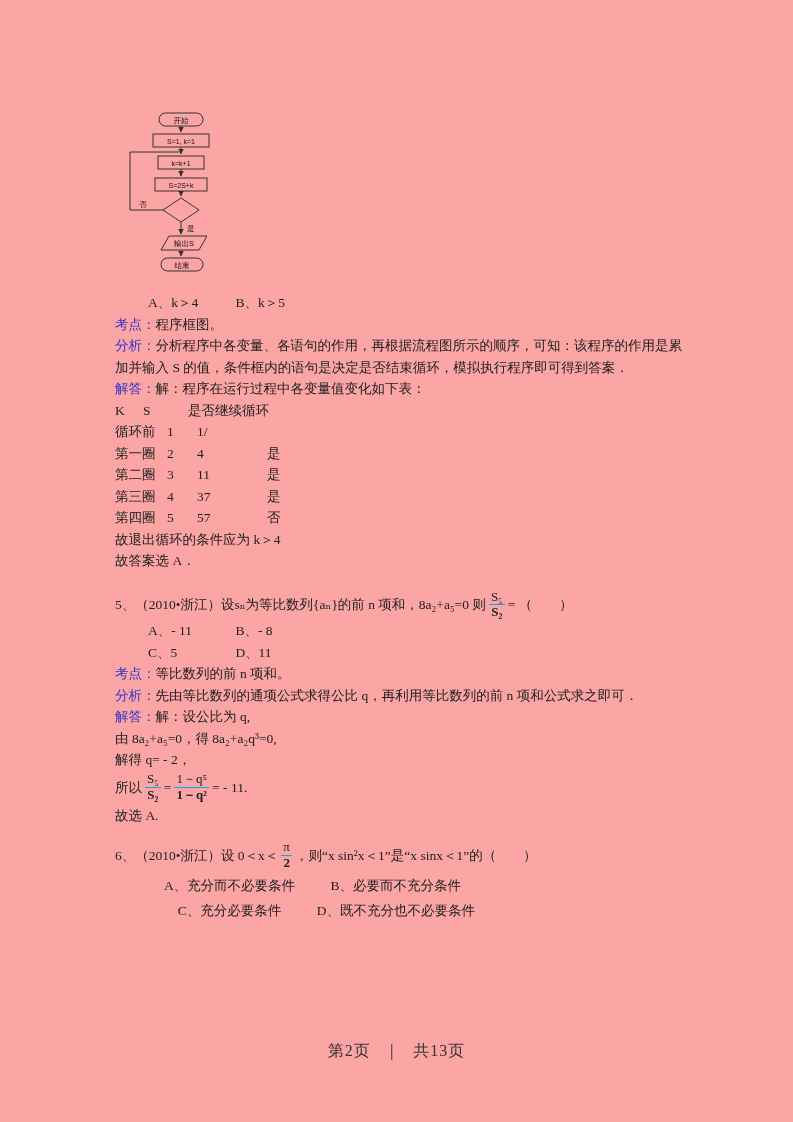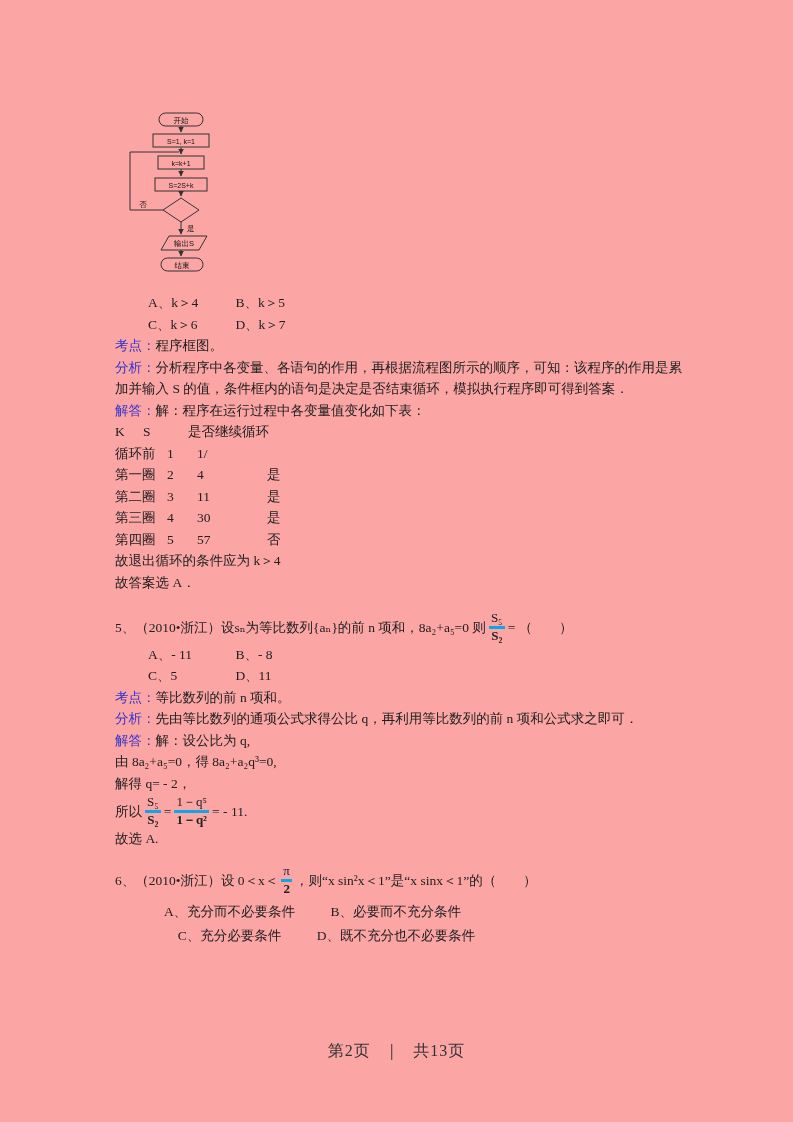--- a/index.html
+++ b/index.html
@@ -14,21 +14,21 @@
   .gap-md{margin-top:14px;}
   .choices{padding-left:33px;}
   .choice{display:inline-block;min-width:84px;}
   .choice.wide{min-width:163px;text-align:center;}
   .tbl-header{display:grid;grid-template-columns:28px 45px auto;}
   .tbl-row{display:grid;grid-template-columns:52px 30px 70px auto;}
   .eqline{display:flex;align-items:center;white-space:nowrap;}
   .eqline.tall{min-height:34px;}
   .frac{display:inline-flex;flex-direction:column;align-items:center;vertical-align:middle;
         line-height:1.15;margin:0 3px;text-align:center;font-size:13px;}
-  .frac .fnum{border-bottom:3px solid #0ea5e9;padding:0 2px;display:block;}
+  .frac .fnum{border-bottom:1px solid #0ea5e9;padding:0 2px;display:block;}
   .frac .fden{padding:0 2px;display:block;font-weight:bold;}
   .flowchart{position:relative;width:122px;height:170px;margin:2px 0 10px 8px;}
   .flowchart svg{display:block;}
   .fc-shape{fill:none;stroke:#333333;stroke-width:1;}
   .fc-line{stroke:#333333;stroke-width:1;fill:none;}
   .fc-text{font-family:"Liberation Sans","DejaVu Sans",sans-serif;font-size:7px;fill:#111111;}
   .fc-label{font-family:"Liberation Sans","DejaVu Sans",sans-serif;font-size:7.5px;fill:#111111;}
   .footer{position:absolute;left:0;top:1040px;width:100%;text-align:center;
           font-size:16px;color:#333333;letter-spacing:1px;}
   .footer span{margin:0 4px;}
@@ -76,24 +76,20 @@
 
         <rect class="fc-shape" x="38" y="146" width="42" height="13" rx="6.5"></rect>
         <text class="fc-label" x="59" y="155.5" text-anchor="middle">结束</text>
       </svg>
     </div>
 
     <p class="choices">
       <span class="choice">A、k＞4</span>
       <span class="choice">B、k＞5</span>
     </p>
-    <p class="choices">
-      <span class="choice">C、k＞6</span>
-      <span class="choice">D、k＞7</span>
-    </p>
 
     <p><span class="blue">考点：</span><span>程序框图。</span></p>
     <p><span class="blue">分析：</span><span>分析程序中各变量、各语句的作用，再根据流程图所示的顺序，可知：该程序的作用是累加并输入 S 的值，条件框内的语句是决定是否结束循环，模拟执行程序即可得到答案．</span></p>
     <p><span class="blue">解答：</span><span>解：程序在运行过程中各变量值变化如下表：</span></p>
 
     <div class="tbl-header">
       <span>K</span>
       <span>S</span>
       <span>是否继续循环</span>
     </div>
@@ -111,21 +107,21 @@
     </div>
     <div class="tbl-row">
       <span>第二圈</span>
       <span>3</span>
       <span>11</span>
       <span>是</span>
     </div>
     <div class="tbl-row">
       <span>第三圈</span>
       <span>4</span>
-      <span>30</span>
+      <span>37</span>
       <span>是</span>
     </div>
     <div class="tbl-row">
       <span>第四圈</span>
       <span>5</span>
       <span>57</span>
       <span>否</span>
     </div>
 
     <p>故退出循环的条件应为 k＞4</p>

